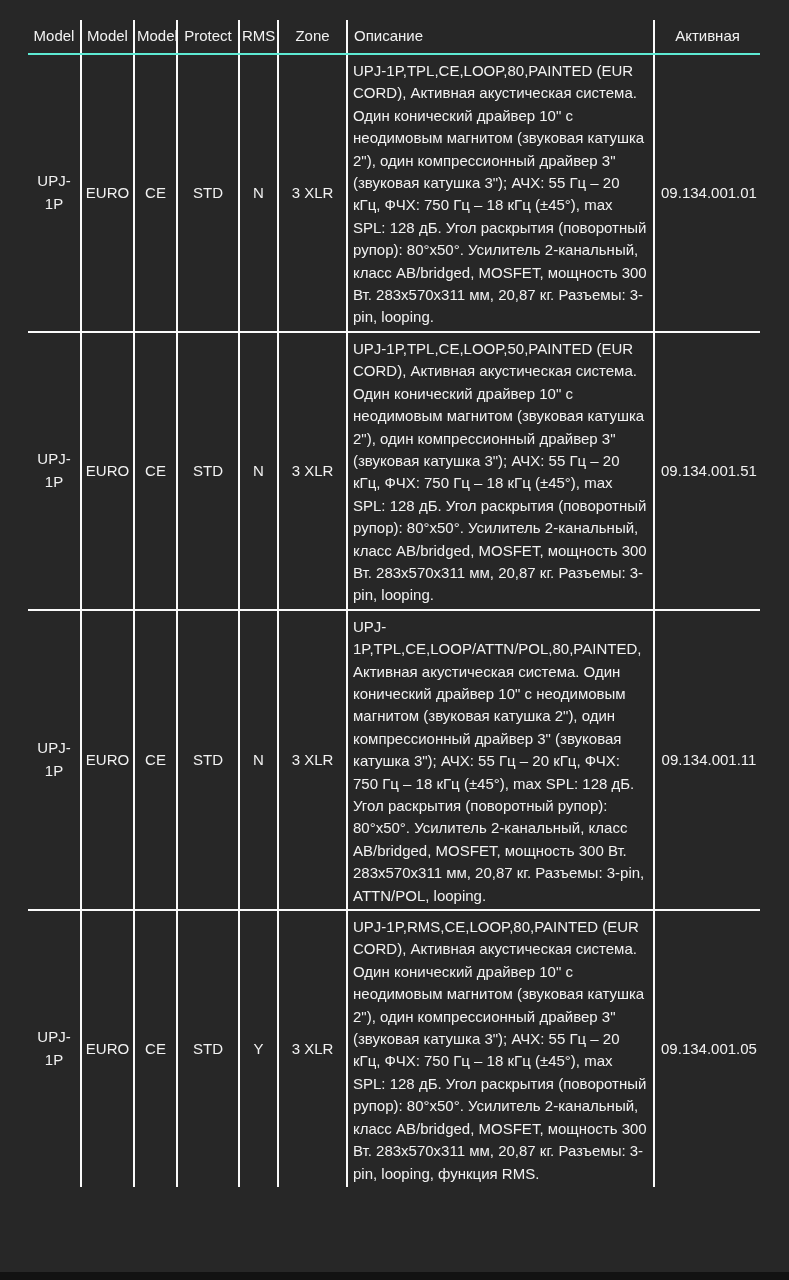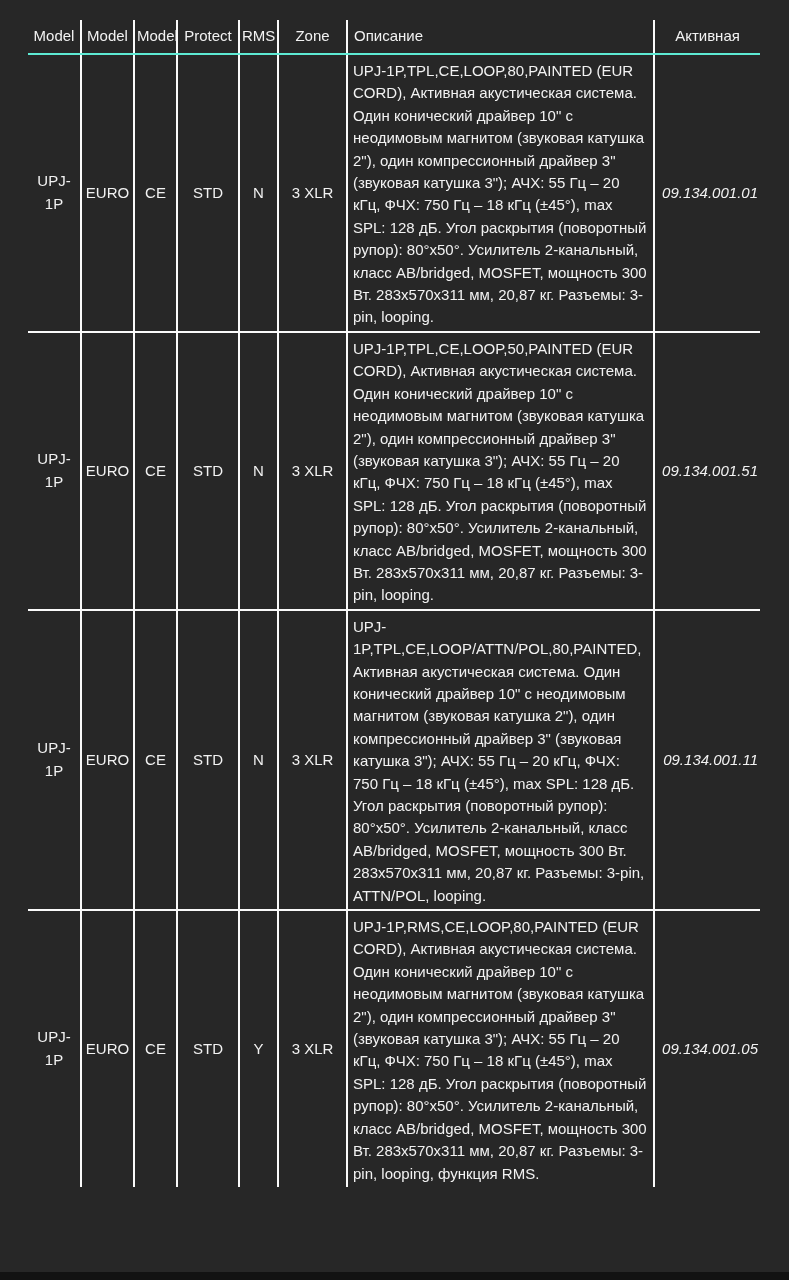--- a/index.html
+++ b/index.html
@@ -56,24 +56,23 @@
     vertical-align: middle;
     text-align: center;
   }
   table.spec tbody td.desc {
     text-align: left;
     vertical-align: top;
     padding: 5px 6px 2px 5px;
     line-height: 22.4px;
   }
   table.spec tbody td.art {
-    text-align: right;
+    text-align: center;
     padding-left: 5px;
     white-space: nowrap;
-    font-style: italic;
   }
   .bottom-strip {
     position: absolute;
     left: 0;
     bottom: 0;
     width: 789px;
     height: 8px;
     background: #121212;
     z-index: 5;
   }

